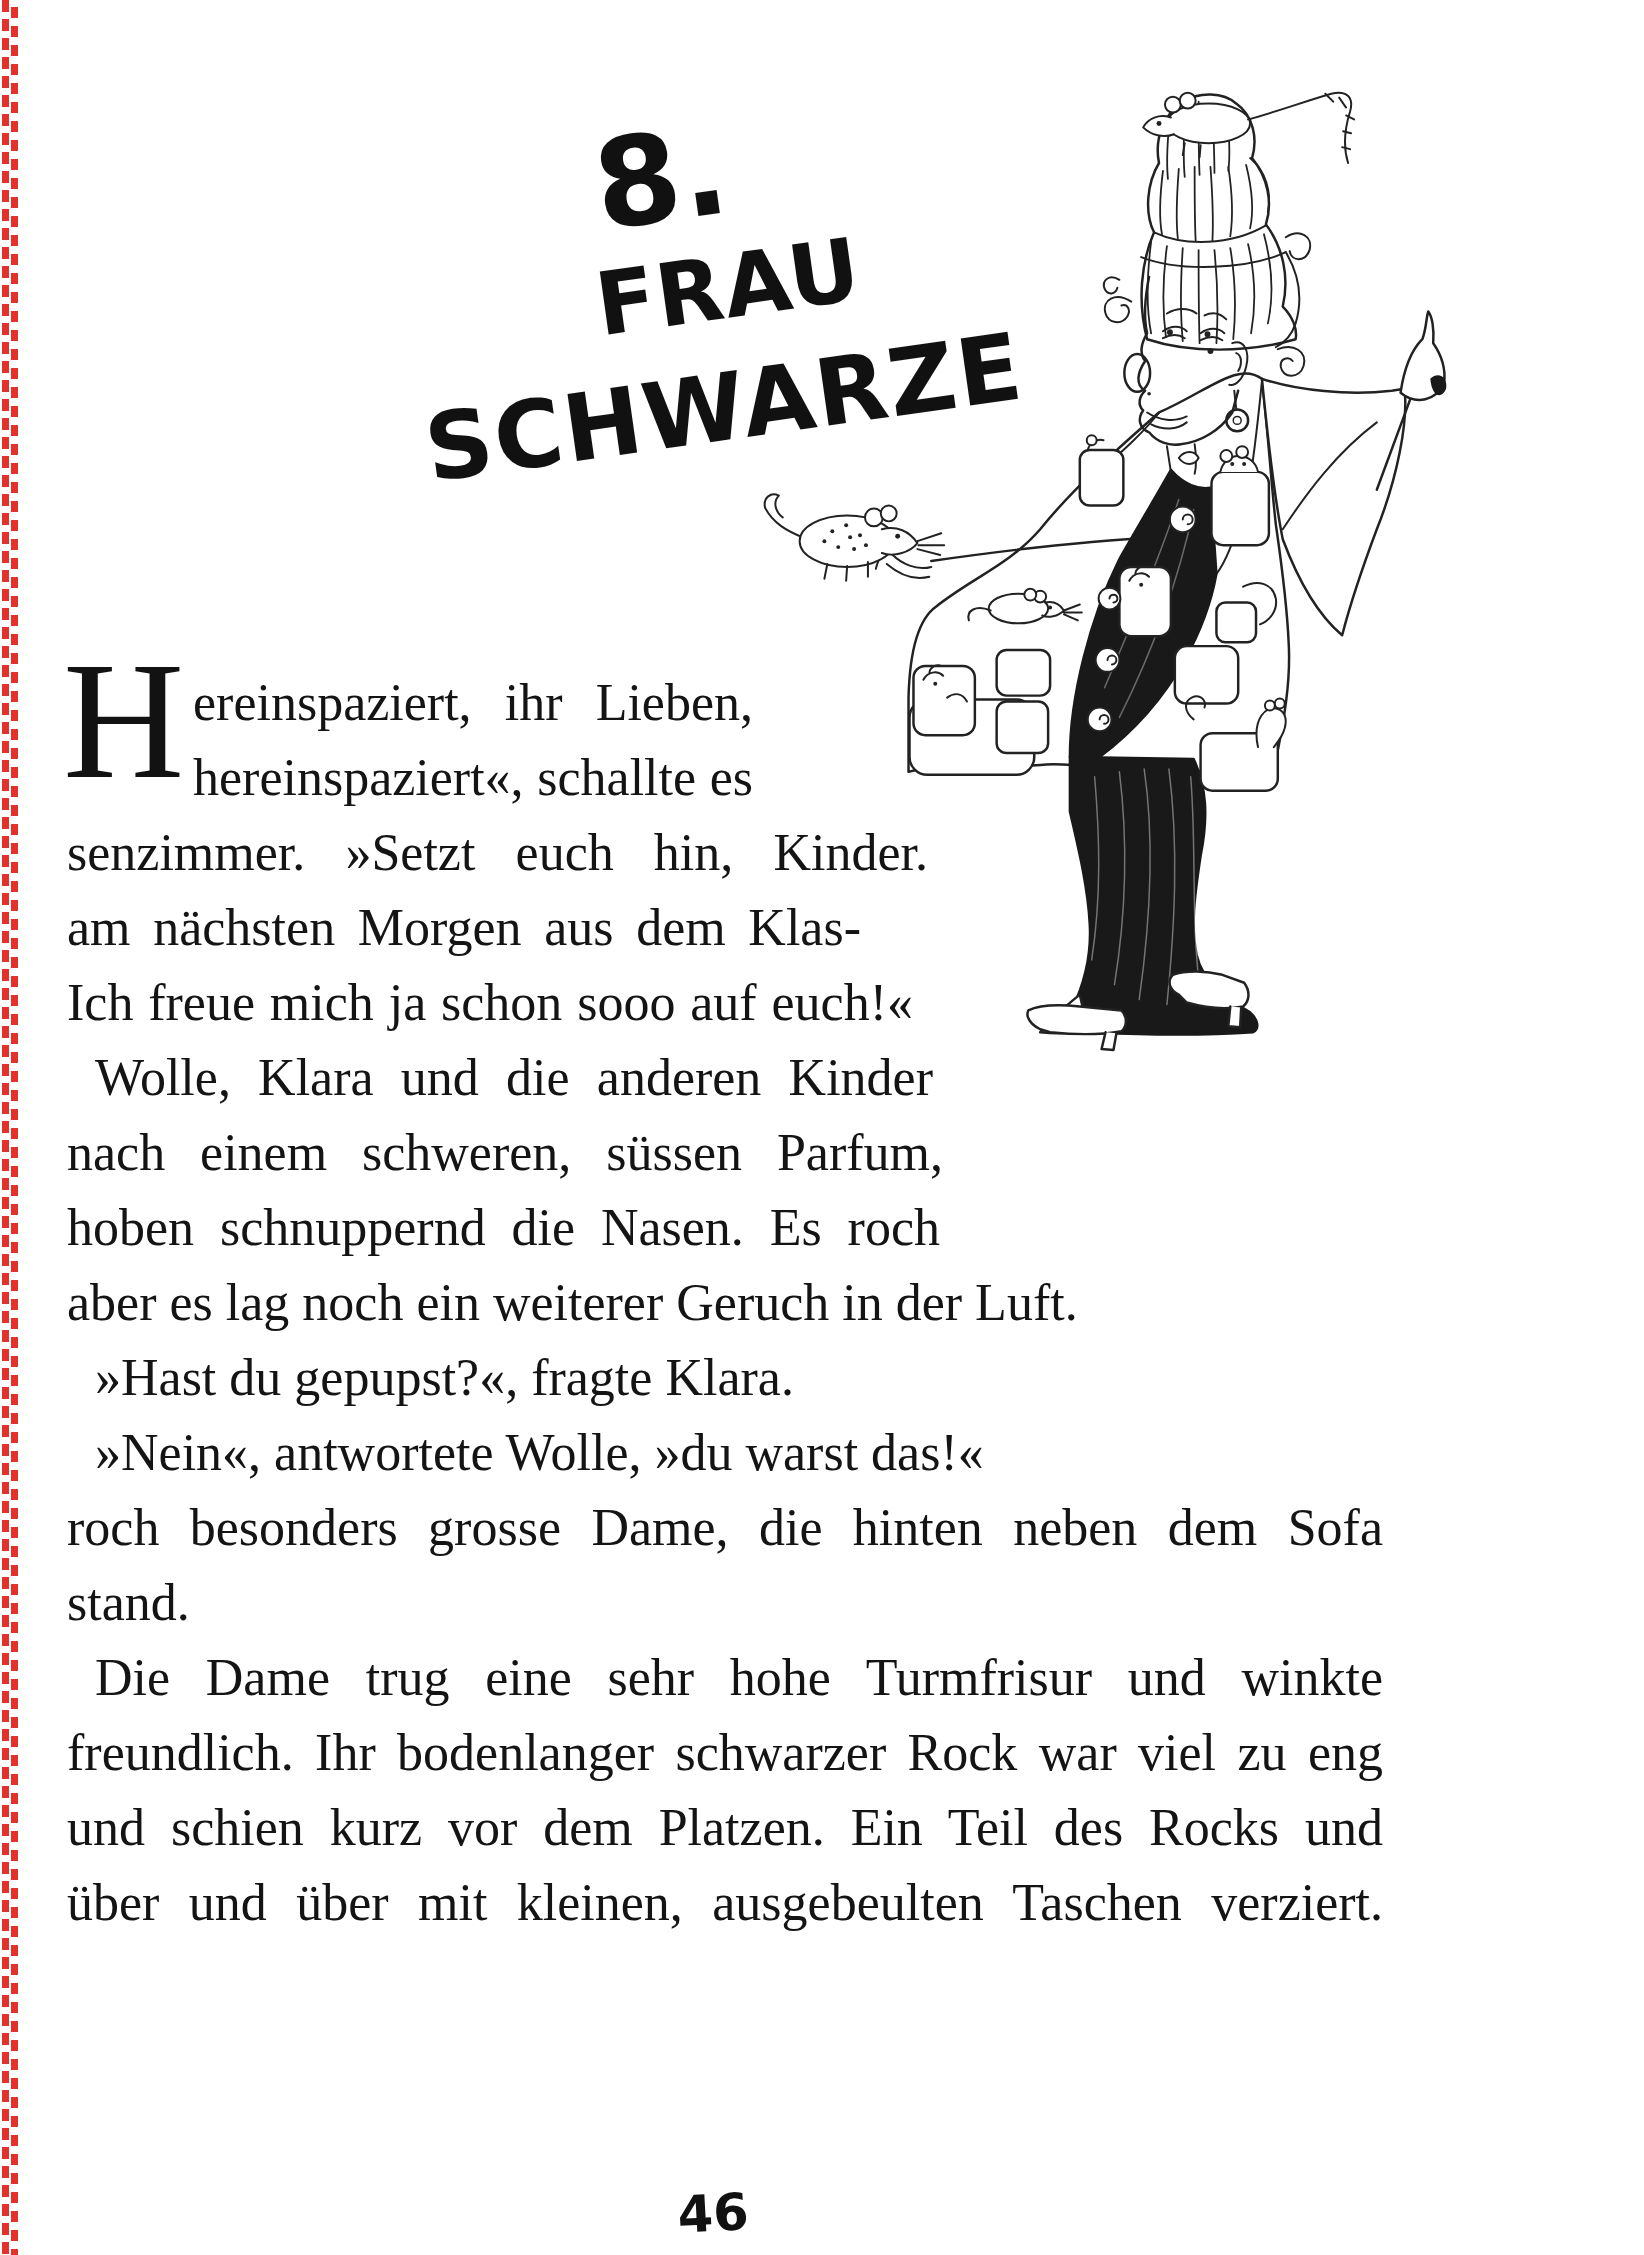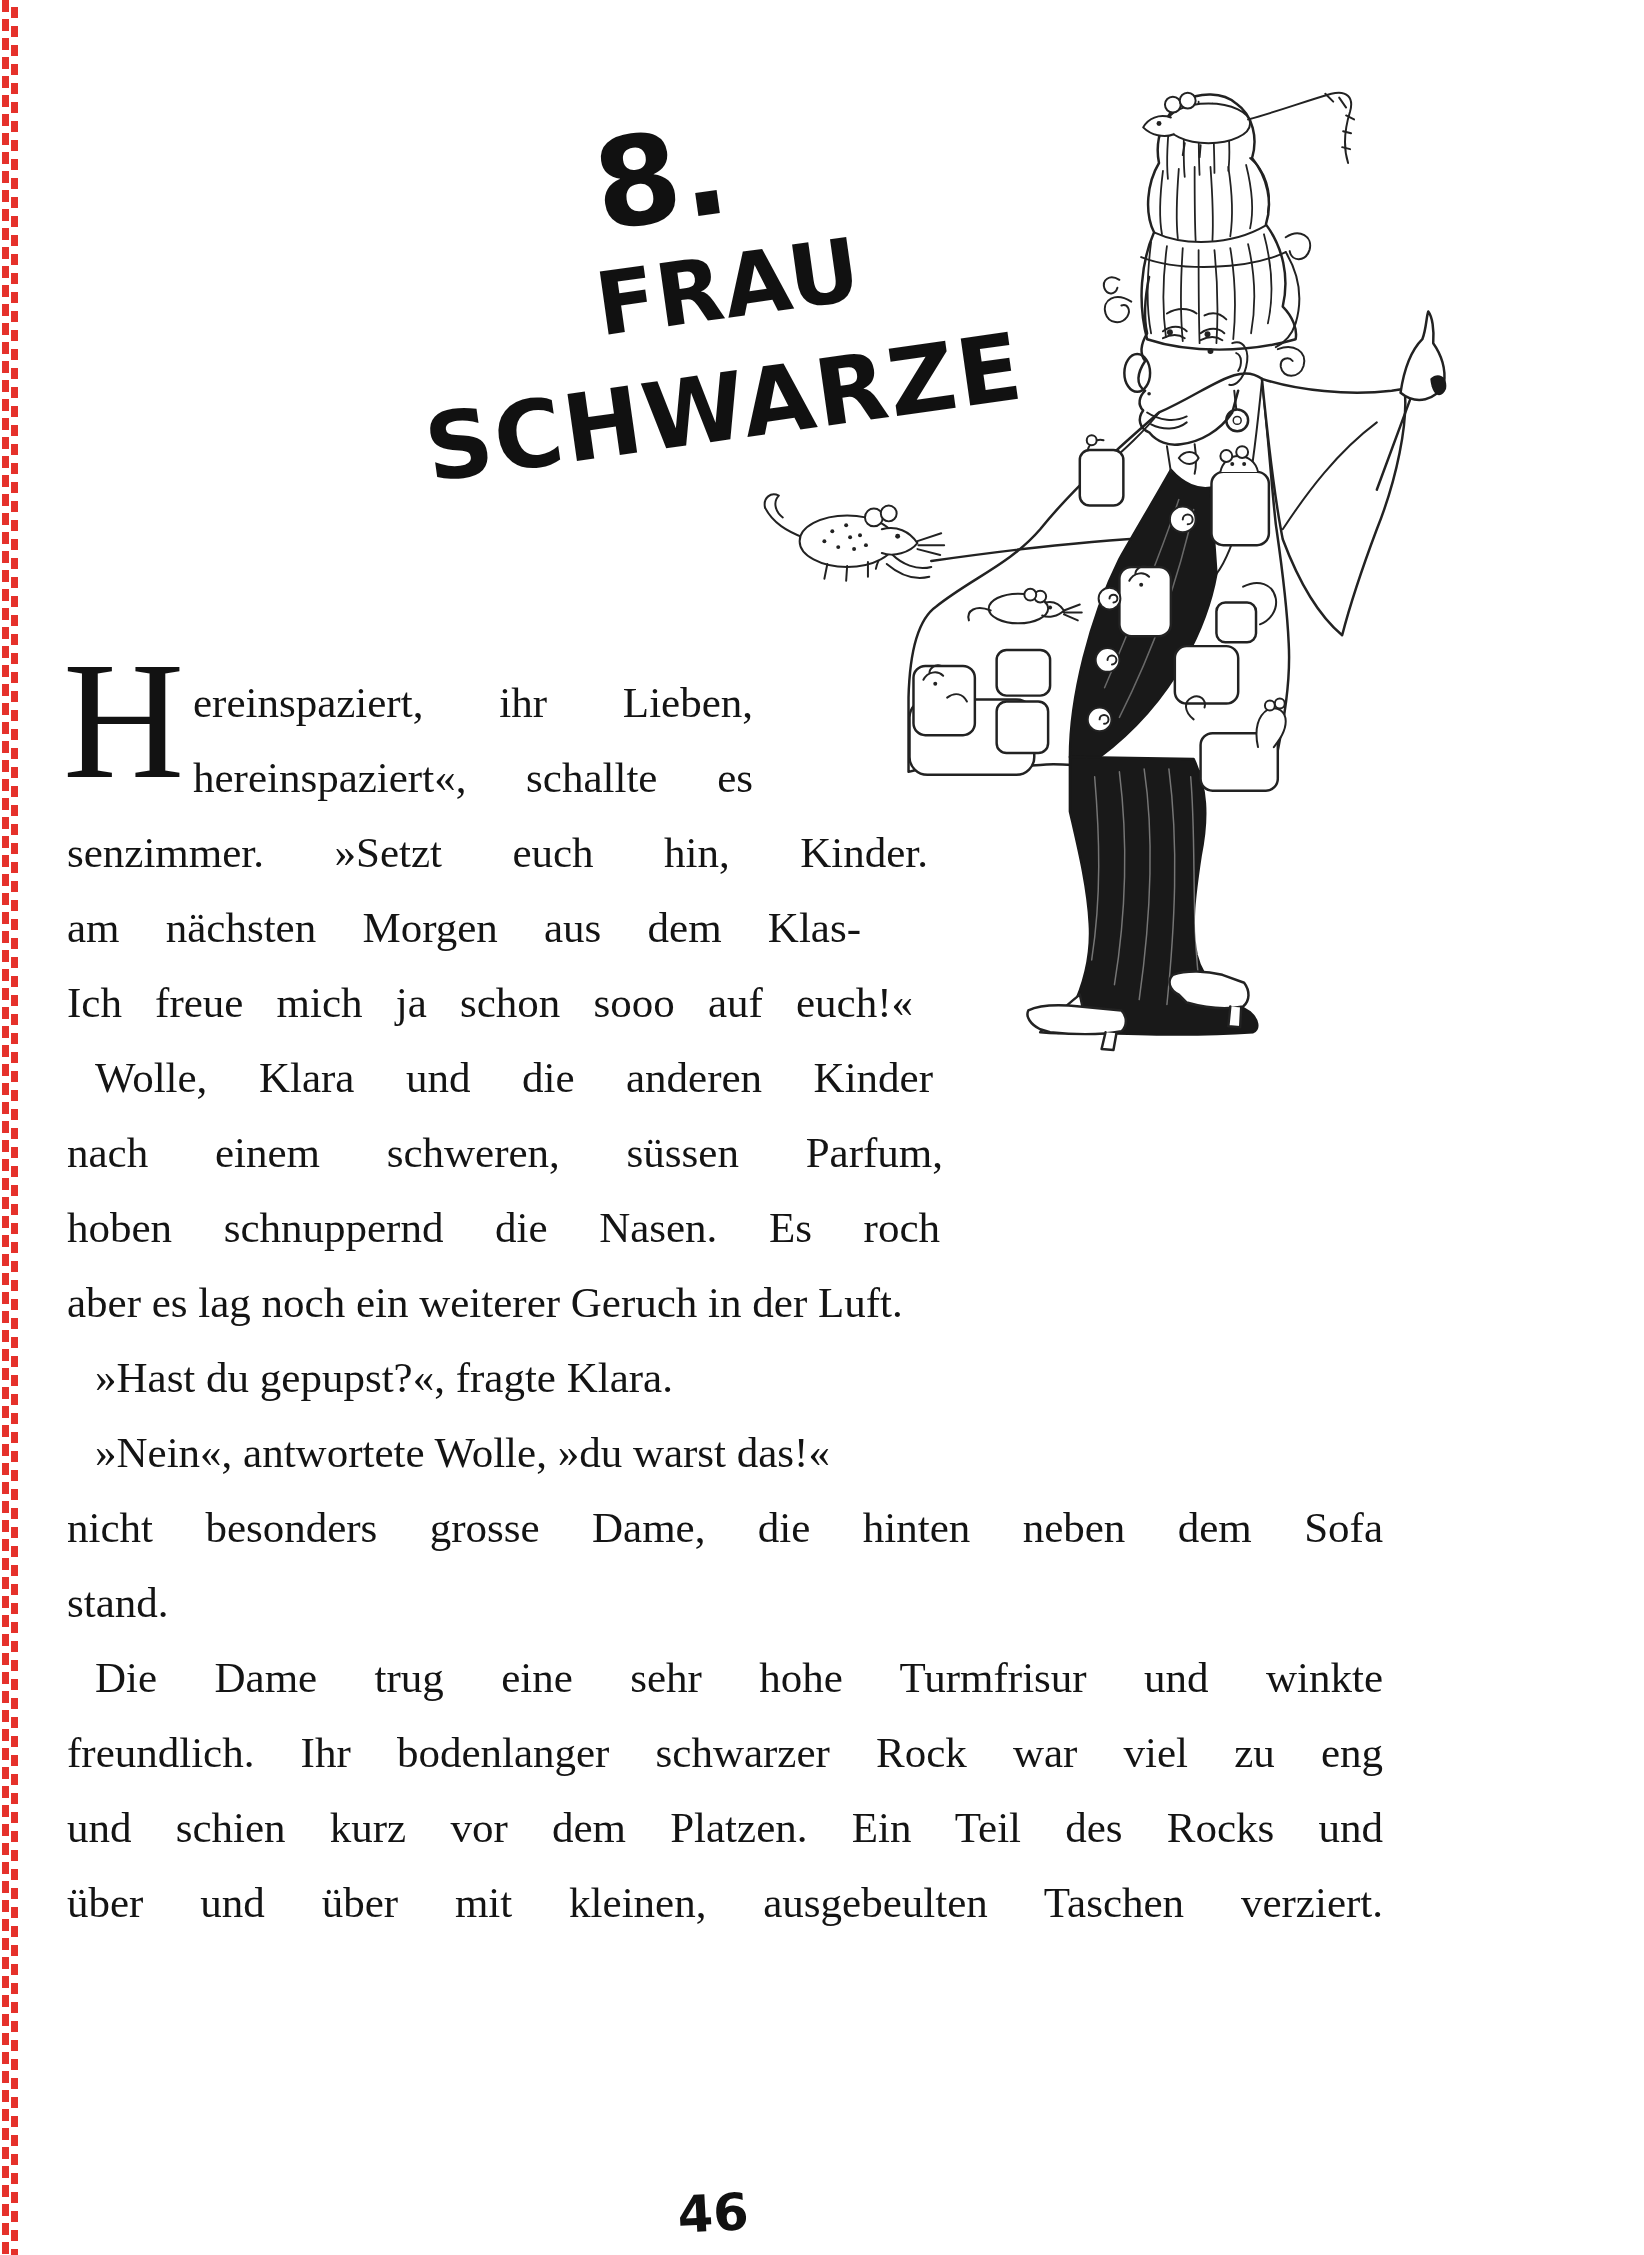--- a/index.html
+++ b/index.html
@@ -18,21 +18,21 @@
          font-family:"DejaVu Sans", sans-serif;font-weight:bold;color:#111;}
   .t8{font-size:123px;line-height:1;transform:rotate(-8deg) translateX(-42px);}
   .tf{font-size:87px;line-height:1;margin-top:14px;transform:rotate(-8deg) translateX(26px);letter-spacing:1px;}
   .ts{font-size:93px;line-height:1;margin-top:30px;transform:rotate(-8deg) translateX(22px);letter-spacing:2px;}
 
   
   .dropcap{position:absolute;left:63px;top:636px;font-size:168px;line-height:1;color:#121212;}
 
   
   .bodytext{position:absolute;left:67px;top:665px;width:1316px;}
-  .ln{height:75px;line-height:75px;font-size:43px;white-space:nowrap;}
+  .ln{height:75px;line-height:75px;font-size:52px;white-space:nowrap;}
   .j{text-align:justify;text-align-last:justify;white-space:normal;height:75px;overflow:hidden;}
   .ind{text-indent:28px;}
   .m127{margin-left:126px;}
   .w566{width:560px;} .w802{width:794px;} .w870{width:861px;} .w855{width:846px;}
   .w875{width:866px;} .w882{width:873px;} .w885{width:876px;} .w1329{width:1316px;}
 
   
   .illo{position:absolute;left:743px;top:64px;width:733px;height:990px;}
 
   
@@ -257,21 +257,21 @@
   <div class="ln j m127 w566">hereinspaziert«, schallte es</div>
   <div class="ln j w870">senzimmer. »Setzt euch hin, Kinder.</div>
   <div class="ln j w802">am nächsten Morgen aus dem Klas-</div>
   <div class="ln j w855">Ich freue mich ja schon sooo auf euch!«</div>
   <div class="ln j ind w875">Wolle, Klara und die anderen Kinder</div>
   <div class="ln j w885">nach einem schweren, süssen Parfum,</div>
   <div class="ln j w882">hoben schnuppernd die Nasen. Es roch</div>
   <div class="ln w1329">aber es lag noch ein weiterer Geruch in der Luft.</div>
   <div class="ln ind">»Hast du gepupst?«, fragte Klara.</div>
   <div class="ln ind">»Nein«, antwortete Wolle, »du warst das!«</div>
-  <div class="ln j w1329">nicht besonders grosse Dame, die hinten neben dem Sofa</div>
+  <div class="ln j w1329">roch besonders grosse Dame, die hinten neben dem Sofa</div>
   <div class="ln">stand.</div>
   <div class="ln j ind w1329">Die Dame trug eine sehr hohe Turmfrisur und winkte</div>
   <div class="ln j w1329">freundlich. Ihr bodenlanger schwarzer Rock war viel zu eng</div>
   <div class="ln j w1329">und schien kurz vor dem Platzen. Ein Teil des Rocks und</div>
   <div class="ln j w1329">über und über mit kleinen, ausgebeulten Taschen verziert.</div>
 </div>
 
 <div class="pagenum">46</div>
 
 

